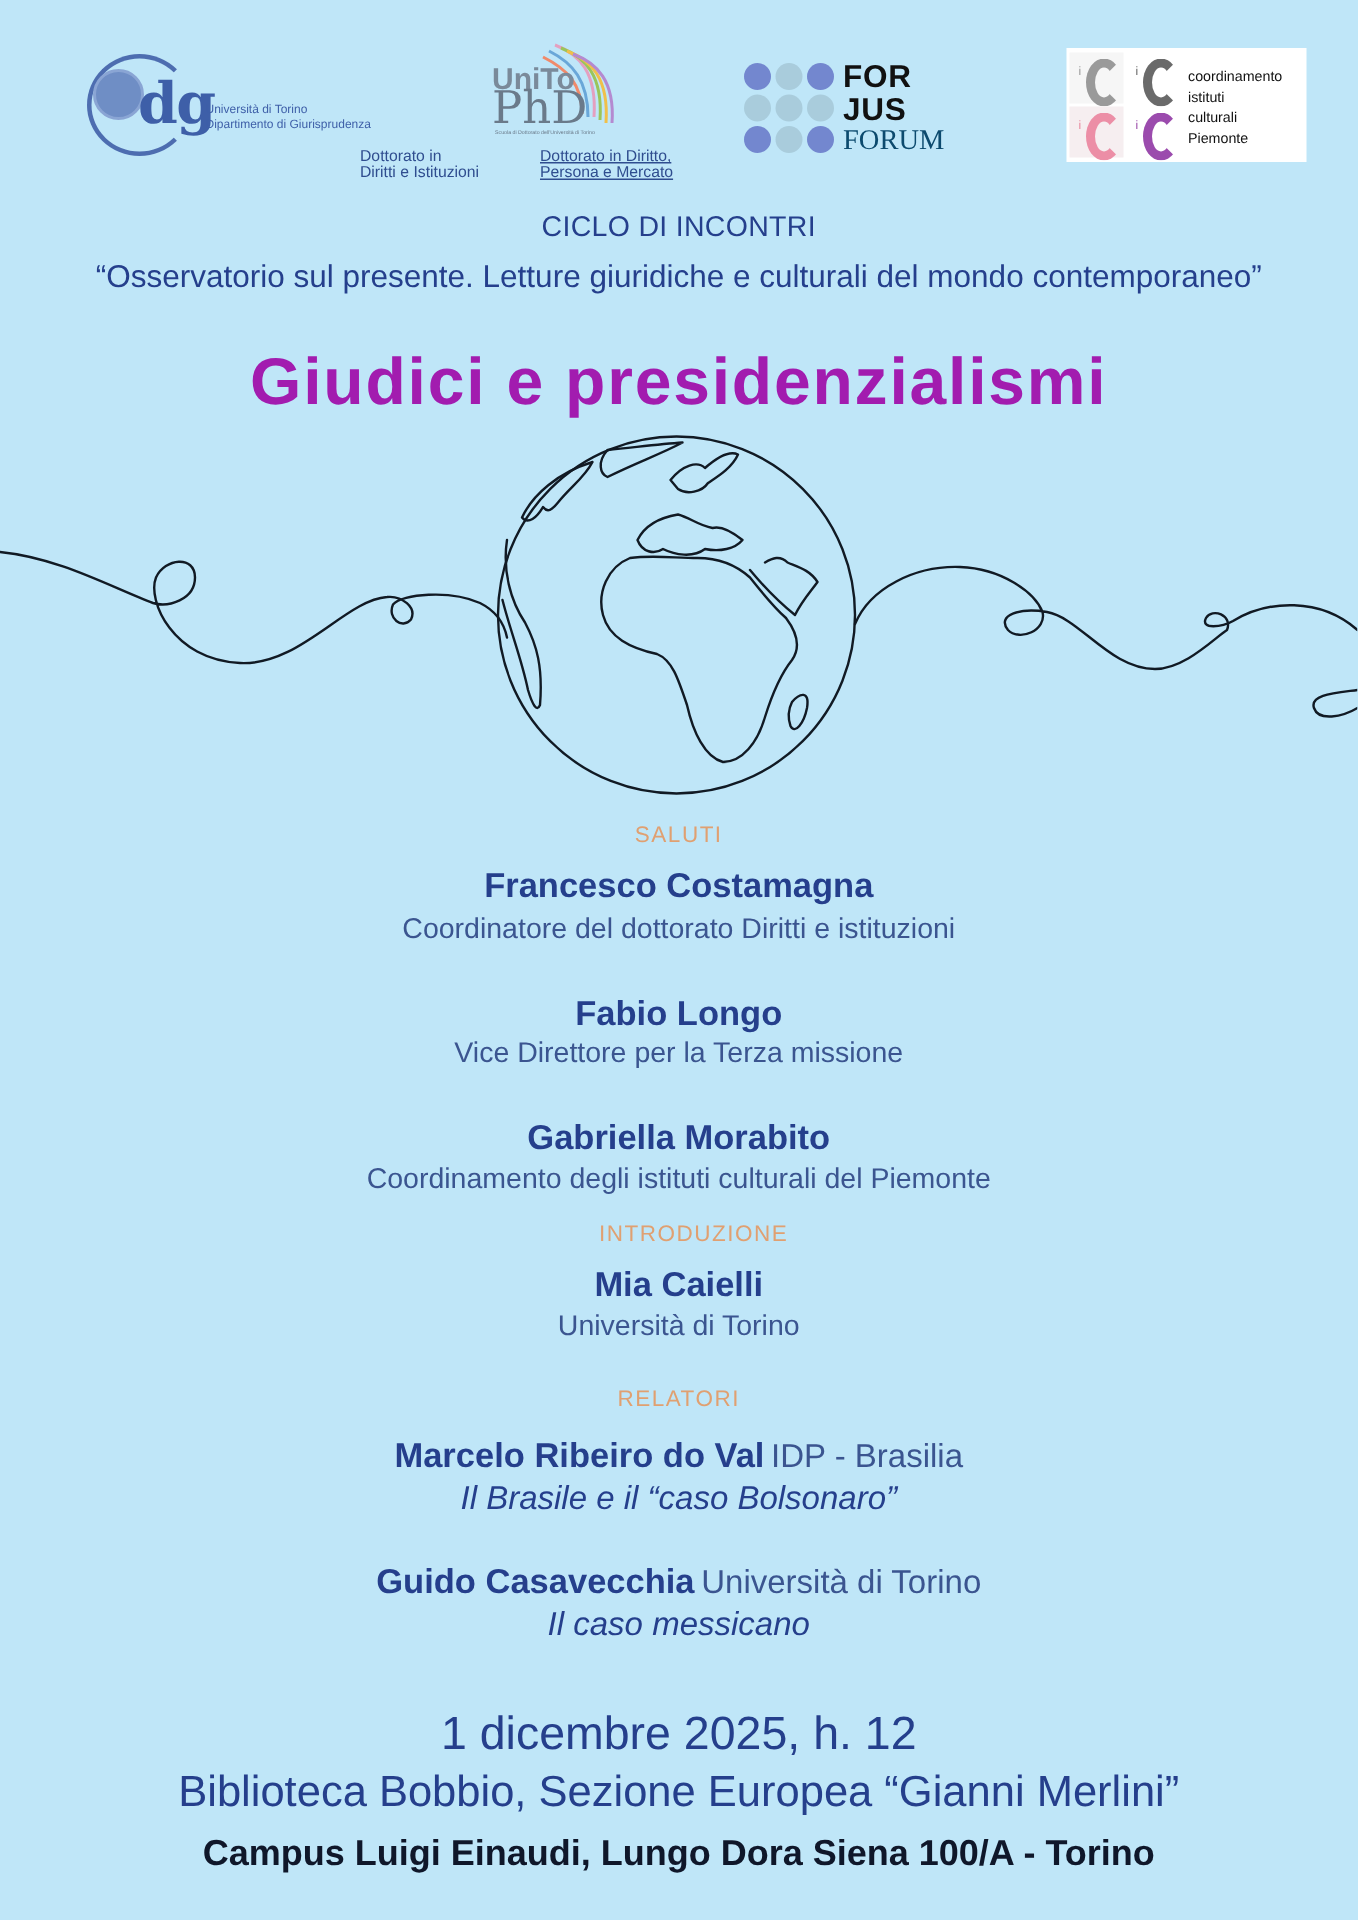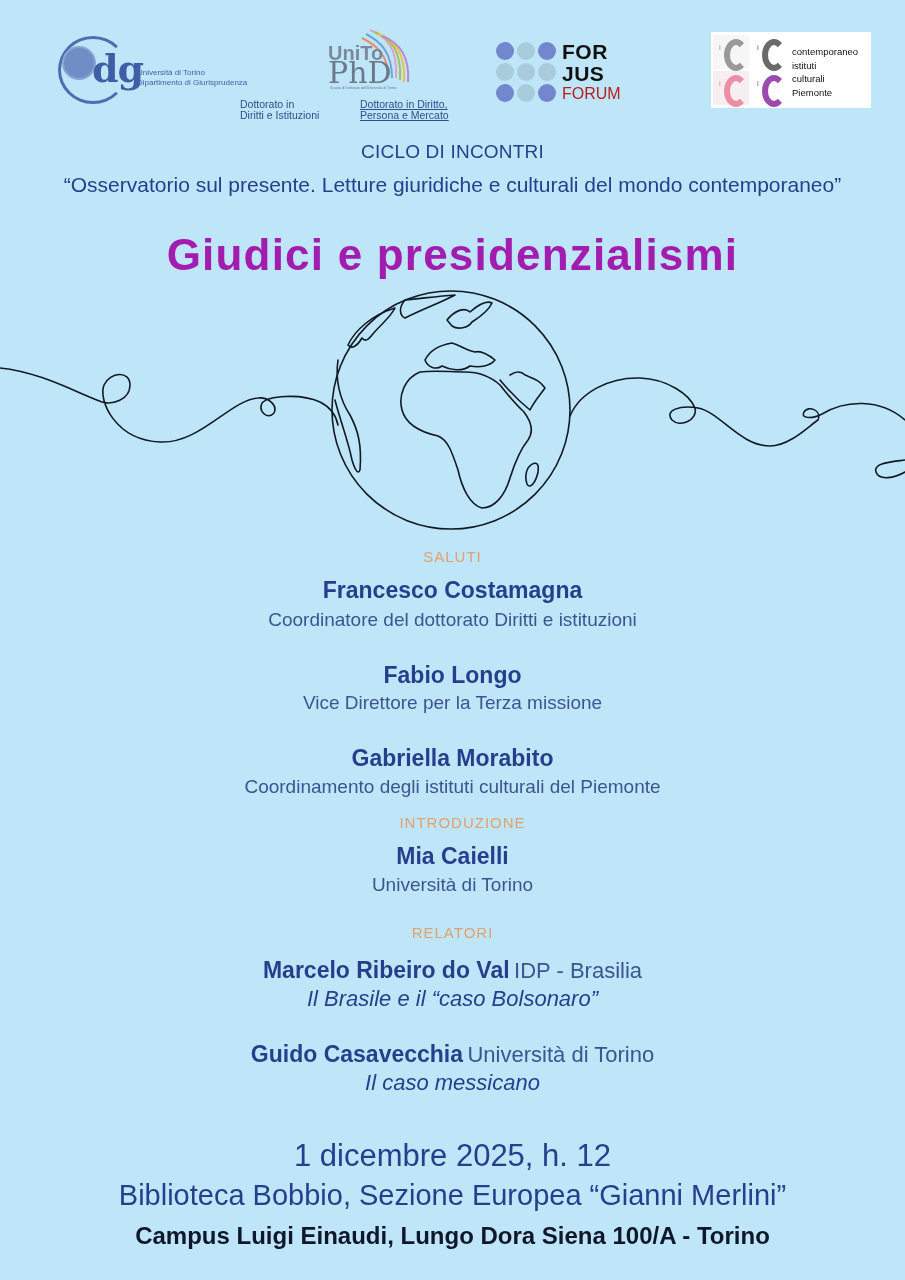--- a/index.html
+++ b/index.html
@@ -27,21 +27,21 @@
 
     .phd-caption { font-size:10.5px; color:#2f4d8f; text-align:left; line-height:11px; }
     #cap-left { left:240px; top:99px; width:106px; }
     #cap-right { left:360px; top:99px; width:118px;text-decoration:underline; }
 
     #logo-forjus { left:496px; top:40px; width:130px; height:64px; }
     .dot { position:absolute; width:18px; height:18px; border-radius:50%; }
     .dot.a { background:#7387cf; }
     .dot.b { background:#a9ccdc; }
     #logo-forjus .w { position:absolute; left:66px; font-weight:bold; color:#111; font-size:21px; line-height:20px; letter-spacing:0.5px; }
-    #logo-forjus .f { position:absolute; left:66px; top:47px; color:#b91c1c; font-size:16px; line-height:14px; }
+    #logo-forjus .f { position:absolute; left:66px; top:47px; color:#0c4a6e; font-size:19px; line-height:14px;font-family:Liberation Serif, serif; }
 
     #logo-ic { left:711px; top:32px; width:160px; height:76px; background:#fff; }
     #logo-ic .cell { position:absolute; width:36px; height:34px; }
     #logo-ic .cell .i { position:absolute; left:6px; top:8px; font-size:8px; }
     #logo-ic .cell .c { position:absolute; left:11px; top:4px; width:12px; height:20px; border:6px solid; border-right-color:transparent; border-radius:50%; }
     #logo-ic .txt { position:absolute; left:81px; top:13px; font-size:9.5px; line-height:13.5px; color:#111; }
 
     .center { left:0; width:905px; text-align:center; }
     #ciclo { top:141px; font-size:19px; color:#253f8c; font-weight:normal; letter-spacing:0.2px;}
     #subtitle { top:170px; left:60px; width:785px; font-size:21px; line-height:30px; color:#253f8c; text-align:center; }
@@ -129,21 +129,21 @@
   </div>
   <div class="cell" style="left:2px;top:39px;background:#f6eef0">
     <span class="i" style="color:#e88aa0">i</span>
       <span class="c" style="border-color:#ec8ea6;border-right-color:transparent"></span>
   </div>
   <div class="cell" style="left:40px;top:39px">
     <span class="i" style="color:#9a4aa8">i</span>
       <span class="c" style="border-color:#9b4bad;border-right-color:transparent"></span>
   </div>
   <div class="txt">
-    <div>contemporaneo</div>
+    <div>coordinamento</div>
     <div>istituti</div>
     <div>culturali</div>
     <div>Piemonte</div>
   </div>
 </div>
 
 <div id="ciclo" class="abs center">CICLO DI INCONTRI</div>
 <div id="subtitle" class="abs">“Osservatorio sul presente. Letture giuridiche e culturali del mondo contemporaneo”</div>
 <div id="maintitle" class="abs center">Giudici e presidenzialismi</div>
 

